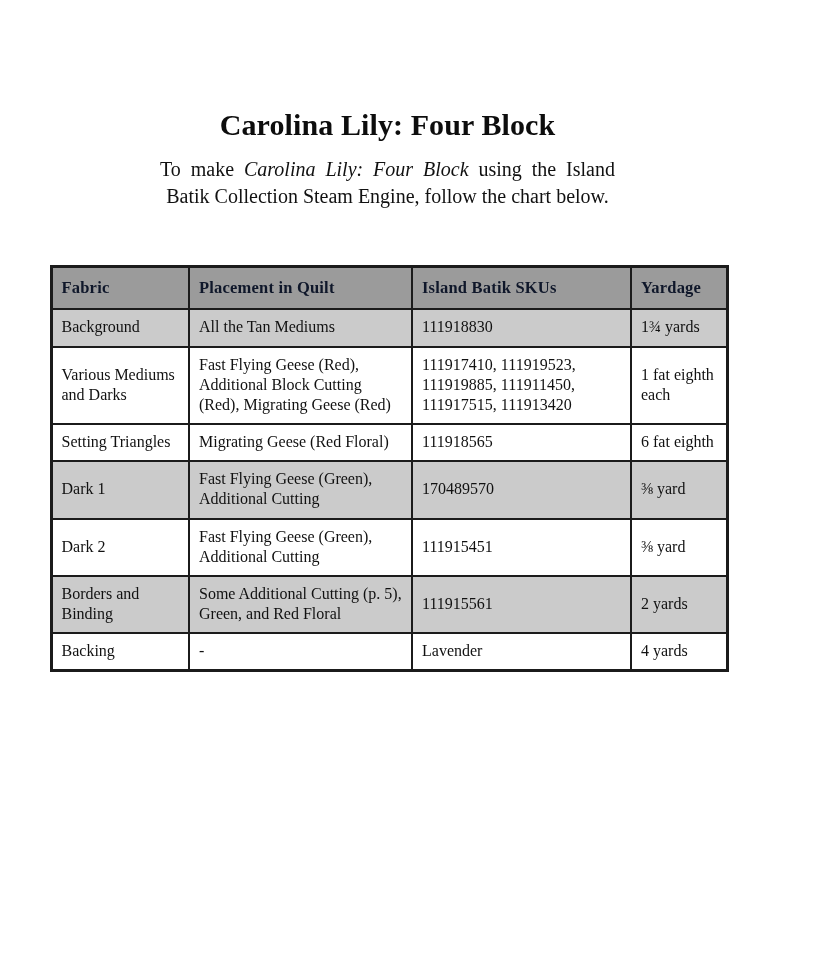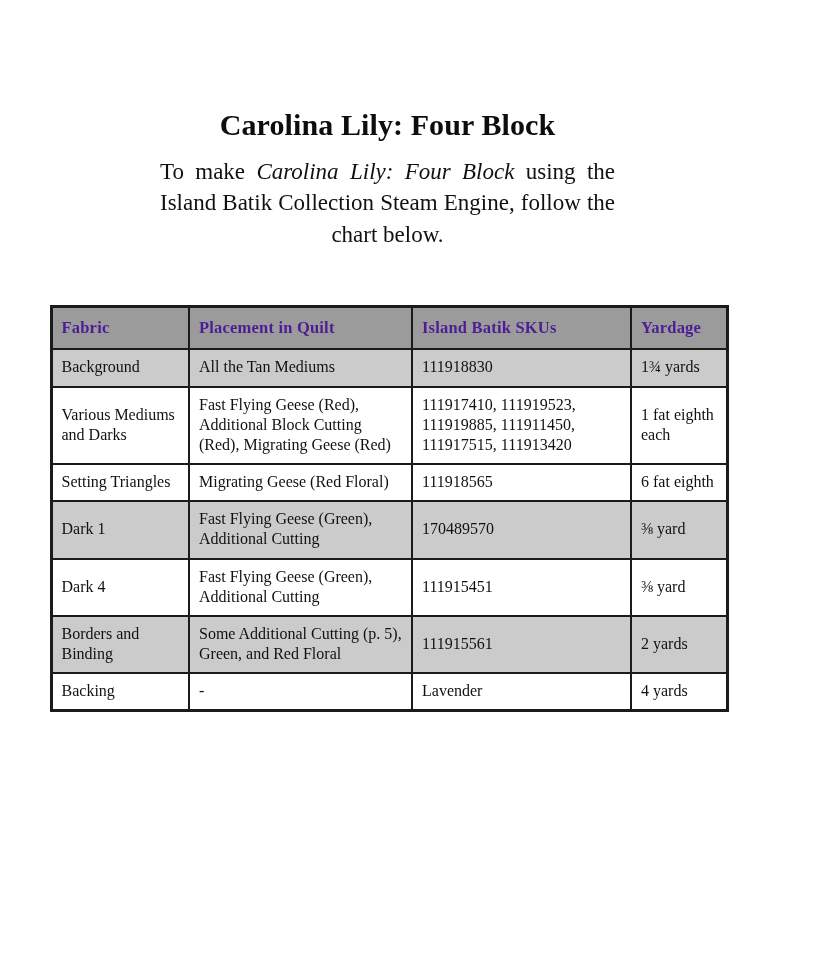--- a/index.html
+++ b/index.html
@@ -30,21 +30,21 @@
     letter-spacing: 0.1px;
     margin: 0;
     padding-top: 108px;
     line-height: 1.15;
     color: #0d0d0d;
   }
 
   .subtitle {
     width: 455px;
     margin: 13px auto 0 auto;
-    font-size: 23px;
+    font-size: 20px;
     line-height: 1.38;
     text-align: justify;
     text-align-last: center;
     color: #111111;
   }
   .subtitle .it {
     font-style: italic;
   }
 
   
@@ -70,21 +70,21 @@
   table.chart td {
     border: 2px solid #1b1b1b;
     padding: 7px 9px 8px 9px;
     vertical-align: middle;
     text-align: left;
     line-height: 1.26;
   }
 
   table.chart thead th {
     background: #9b9b9b;
-    color: #4c1d95;
+    color: #0f172a;
     font-weight: bold;
     font-size: 16.5px;
     padding-top: 10px;
     padding-bottom: 10px;
     letter-spacing: 0.2px;
   }
 
   tr.shade td {
     background: #cbcbcb;
     margin-top: 12px;
@@ -143,21 +143,21 @@
             <td>111918565</td>
             <td>6 fat eighth</td>
           </tr>
           <tr class="shade">
             <td>Dark 1</td>
             <td>Fast Flying Geese (Green), Additional Cutting</td>
             <td>170489570</td>
             <td>⅜ yard</td>
           </tr>
           <tr class="plain">
-            <td>Dark 4</td>
+            <td>Dark 2</td>
             <td>Fast Flying Geese (Green), Additional Cutting</td>
             <td>111915451</td>
             <td>⅜ yard</td>
           </tr>
           <tr class="shade">
             <td>Borders and Binding</td>
             <td>Some Additional Cutting (p. 5), Green, and Red Floral</td>
             <td>111915561</td>
             <td>2 yards</td>
           </tr>

